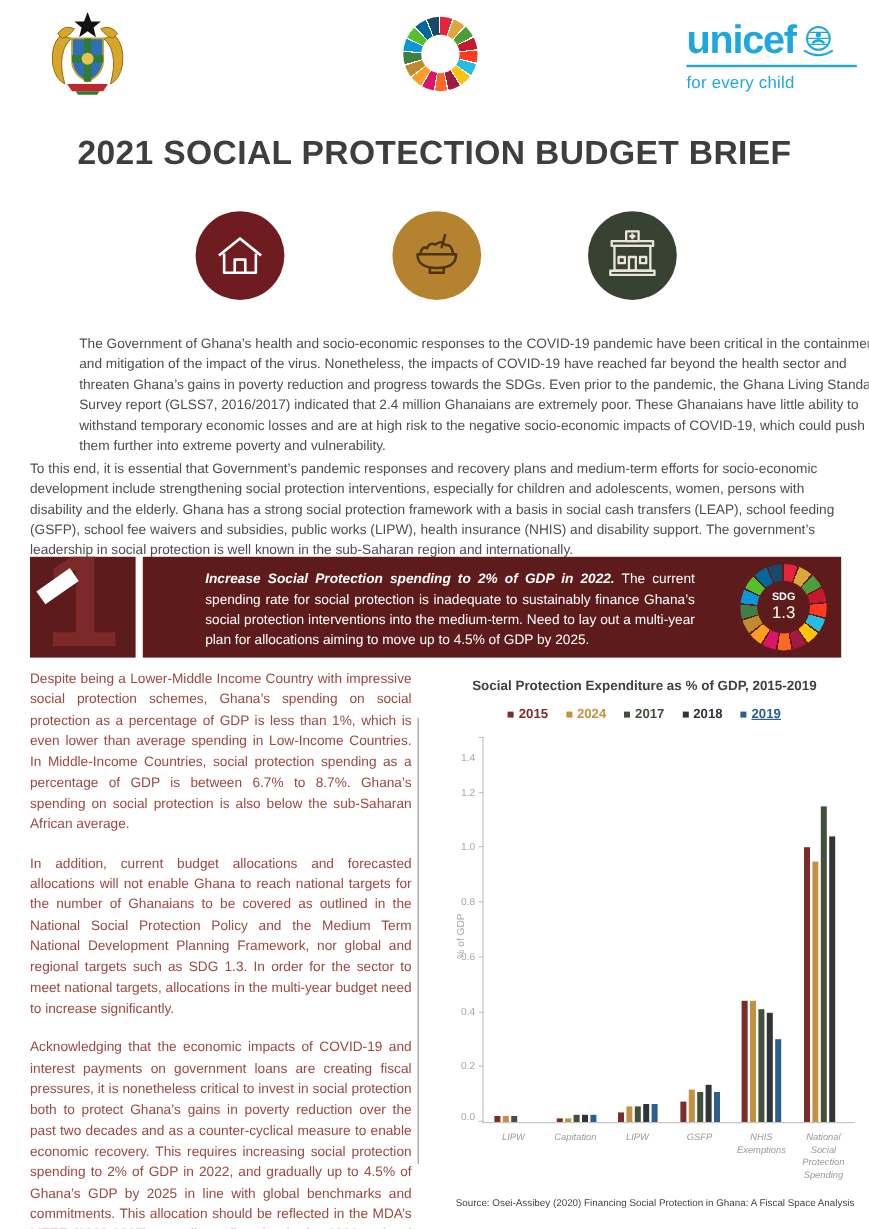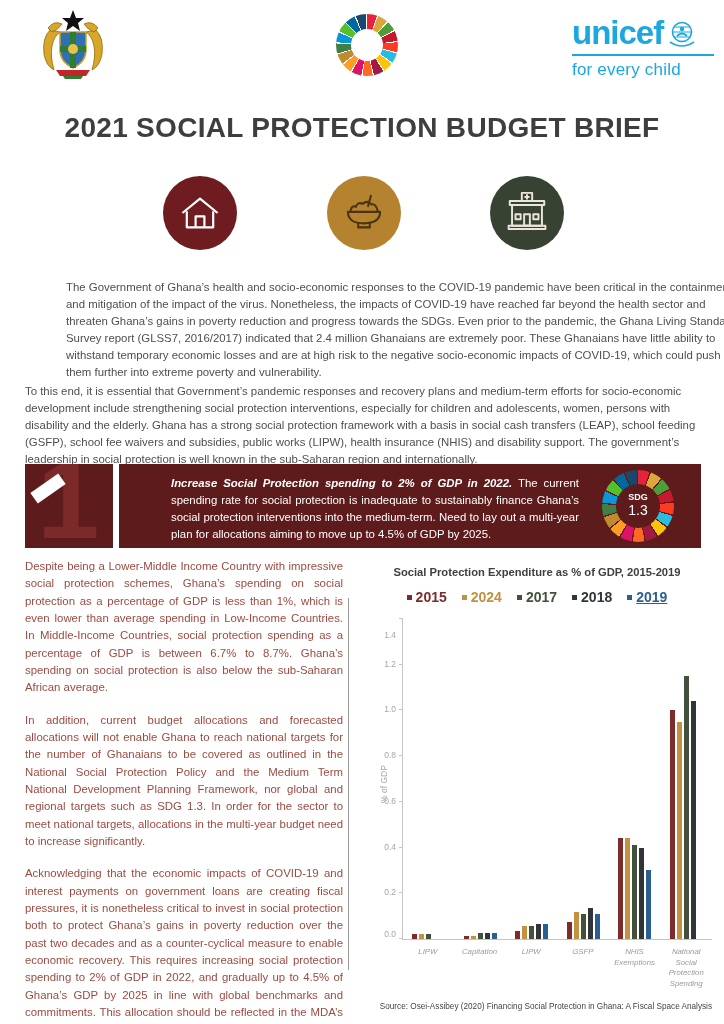--- a/index.html
+++ b/index.html
@@ -7,21 +7,21 @@
         font-family:"Liberation Sans",sans-serif;}
 
   
   .coat{position:absolute;left:38px;top:8px;width:70px;height:72px;}
   .sdgwheel{position:absolute;left:336px;top:14px;width:62px;height:62px;border-radius:50%;}
   .sdgwheel .hole{position:absolute;left:15px;top:15px;width:32px;height:32px;border-radius:50%;background:#fff;}
   .unicef{position:absolute;left:572px;top:16px;width:142px;}
   .unicef .row{display:flex;align-items:center;gap:4px;}
   .unicef .word{font-size:33px;font-weight:bold;color:var(--unicef_blue);letter-spacing:-1px;line-height:1;}
   .unicef .rule{height:2px;background:var(--unicef_blue);margin:5px 0 4px 0;}
-  .unicef .tag{font-size:17px;color:var(--unicef_blue);letter-spacing:0.2px;}
+  .unicef .tag{font-size:14px;color:var(--unicef_blue);letter-spacing:0.2px;}
 
   .doc-title{position:absolute;left:0;top:112px;width:100%;text-align:center;
              font-size:28px;font-weight:bold;color:var(--title_text);letter-spacing:0.3px;}
 
   
   .icons-row{position:absolute;left:0;top:176px;width:724px;}
   .circle{position:absolute;width:74px;height:74px;border-radius:50%;display:flex;align-items:center;justify-content:center;}
   .circle.c0{left:163px;background:var(--icon_house_bg);}
   .circle.c1{left:327px;background:var(--icon_bowl_bg);}
   .circle.c2{left:490px;background:var(--icon_hospital_bg);}
@@ -34,36 +34,36 @@
   
   .banner{position:absolute;left:25px;top:464px;width:676px;height:84px;display:flex;}
   .num-tile{position:relative;width:88px;height:84px;background:var(--banner_bg);overflow:hidden;flex:none;}
   .num-tile .one{position:absolute;left:12px;top:-20px;font-size:112px;font-weight:bold;color:var(--banner_number);line-height:1;}
   .num-tile .flag{position:absolute;left:6px;top:18px;width:34px;height:13px;background:#fff;transform:rotate(-35deg);}
   .banner .gap{width:6px;background:#fff;flex:none;}
   .banner-body{position:relative;flex:1;background:var(--banner_bg);}
   .banner-text{position:absolute;left:52px;top:11px;width:408px;font-size:11.4px;line-height:1.5;
                color:#fff;text-align:justify;}
   .banner-text b{font-weight:bold;font-style:italic;}
-  .badge{position:absolute;right:27px;top:6px;width:72px;height:72px;border-radius:50%;text-align:center;}
+  .badge{position:absolute;right:12px;top:6px;width:72px;height:72px;border-radius:50%;text-align:center;}
   .badge .bcenter{position:absolute;left:14px;top:14px;width:44px;height:44px;border-radius:50%;
                   background:var(--banner_bg);display:flex;flex-direction:column;align-items:center;justify-content:center;color:#fff;}
   .badge .l1{font-size:9px;font-weight:bold;line-height:1.1;}
   .badge .l2{font-size:14px;font-weight:normal;line-height:1.1;}
 
   
   .left-col{position:absolute;left:25px;top:558px;width:318px;}
   .left-col p{margin:0 0 15px 0;font-size:11.4px;line-height:1.52;text-align:justify;color:var(--left_text);}
   .divider{position:absolute;left:348px;top:598px;width:1px;height:372px;background:var(--divider);}
 
   
   .chart{position:absolute;left:362px;top:566px;width:350px;}
   .chart-title{text-align:center;font-size:11.2px;color:var(--chart_title);font-weight:600;}
   .legend{display:flex;justify-content:center;gap:15px;margin-top:11px;}
-  .legend .item{display:flex;align-items:center;gap:4px;font-size:14px;font-weight:bold;}
+  .legend .item{display:flex;align-items:center;gap:4px;font-size:11px;font-weight:bold;}
   .legend .sw{width:5px;height:5px;flex:none;}
   .plot-wrap{position:relative;margin-left:40px;margin-top:14px;}
   .bars-row{position:relative;height:320px;border-left:1px solid var(--axis);border-bottom:1px solid var(--axis);
             display:flex;}
   .cat-cell{flex:1;display:flex;align-items:flex-end;justify-content:center;gap:2px;}
   .bar{width:5px;}
   .tick-label{position:absolute;right:100%;margin-right:7px;font-size:8.5px;color:var(--tick_text);
               transform:translateY(4px);white-space:nowrap;}
   .tick-mark{position:absolute;right:100%;width:4px;height:1px;background:var(--axis);}
   .ylabel{position:absolute;left:-38px;top:50%;transform:rotate(-90deg) translateX(0);

